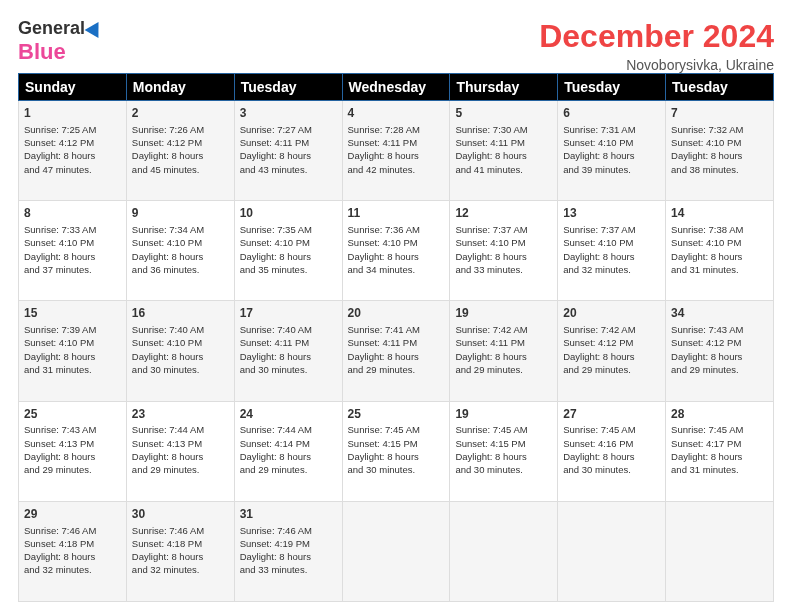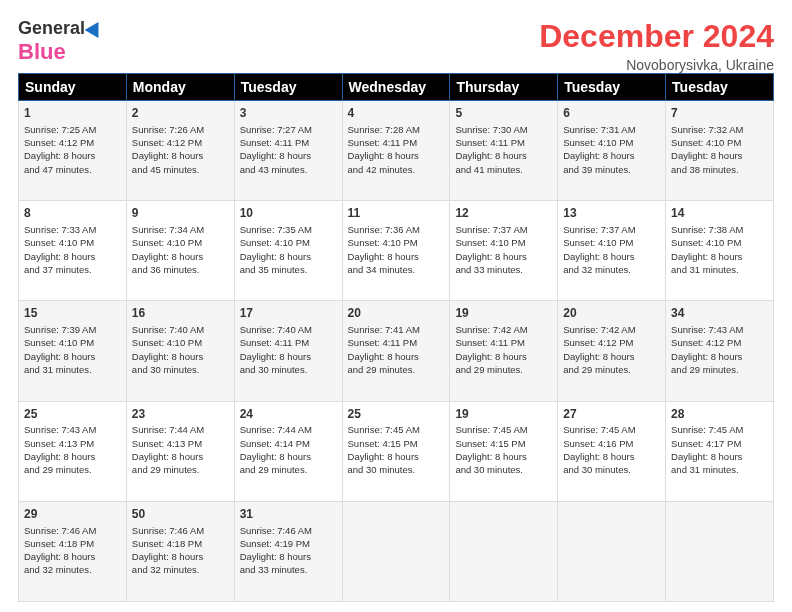--- a/index.html
+++ b/index.html
@@ -171,21 +171,21 @@
             <td><span class="day-num">25</span>Sunrise: 7:43 AM<br>Sunset: 4:13 PM<br>Daylight: 8 hours<br>and 29 minutes.<br></td>
             <td><span class="day-num">23</span>Sunrise: 7:44 AM<br>Sunset: 4:13 PM<br>Daylight: 8 hours<br>and 29 minutes.<br></td>
             <td><span class="day-num">24</span>Sunrise: 7:44 AM<br>Sunset: 4:14 PM<br>Daylight: 8 hours<br>and 29 minutes.<br></td>
             <td><span class="day-num">25</span>Sunrise: 7:45 AM<br>Sunset: 4:15 PM<br>Daylight: 8 hours<br>and 30 minutes.<br></td>
             <td><span class="day-num">19</span>Sunrise: 7:45 AM<br>Sunset: 4:15 PM<br>Daylight: 8 hours<br>and 30 minutes.<br></td>
             <td><span class="day-num">27</span>Sunrise: 7:45 AM<br>Sunset: 4:16 PM<br>Daylight: 8 hours<br>and 30 minutes.<br></td>
             <td><span class="day-num">28</span>Sunrise: 7:45 AM<br>Sunset: 4:17 PM<br>Daylight: 8 hours<br>and 31 minutes.<br></td>
           </tr>
           <tr>
             <td><span class="day-num">29</span>Sunrise: 7:46 AM<br>Sunset: 4:18 PM<br>Daylight: 8 hours<br>and 32 minutes.<br></td>
-            <td><span class="day-num">50</span>Sunrise: 7:46 AM<br>Sunset: 4:18 PM<br>Daylight: 8 hours<br>and 32 minutes.<br></td>
+            <td><span class="day-num">30</span>Sunrise: 7:46 AM<br>Sunset: 4:18 PM<br>Daylight: 8 hours<br>and 32 minutes.<br></td>
             <td><span class="day-num">31</span>Sunrise: 7:46 AM<br>Sunset: 4:19 PM<br>Daylight: 8 hours<br>and 33 minutes.<br></td>
             <td class="empty"></td>
             <td class="empty"></td>
             <td class="empty"></td>
             <td class="empty"></td>
           </tr>
         </tbody>
     </table>
   </div>
 </div>

